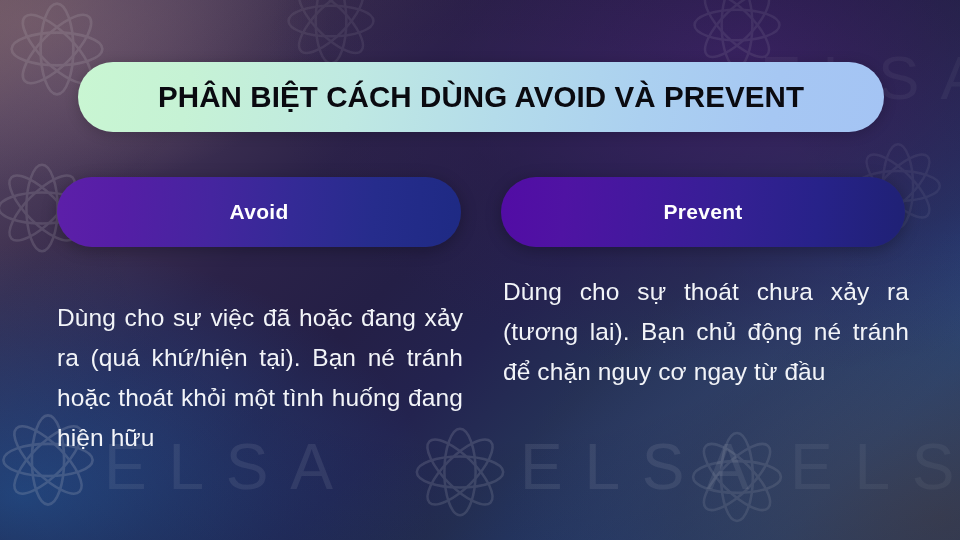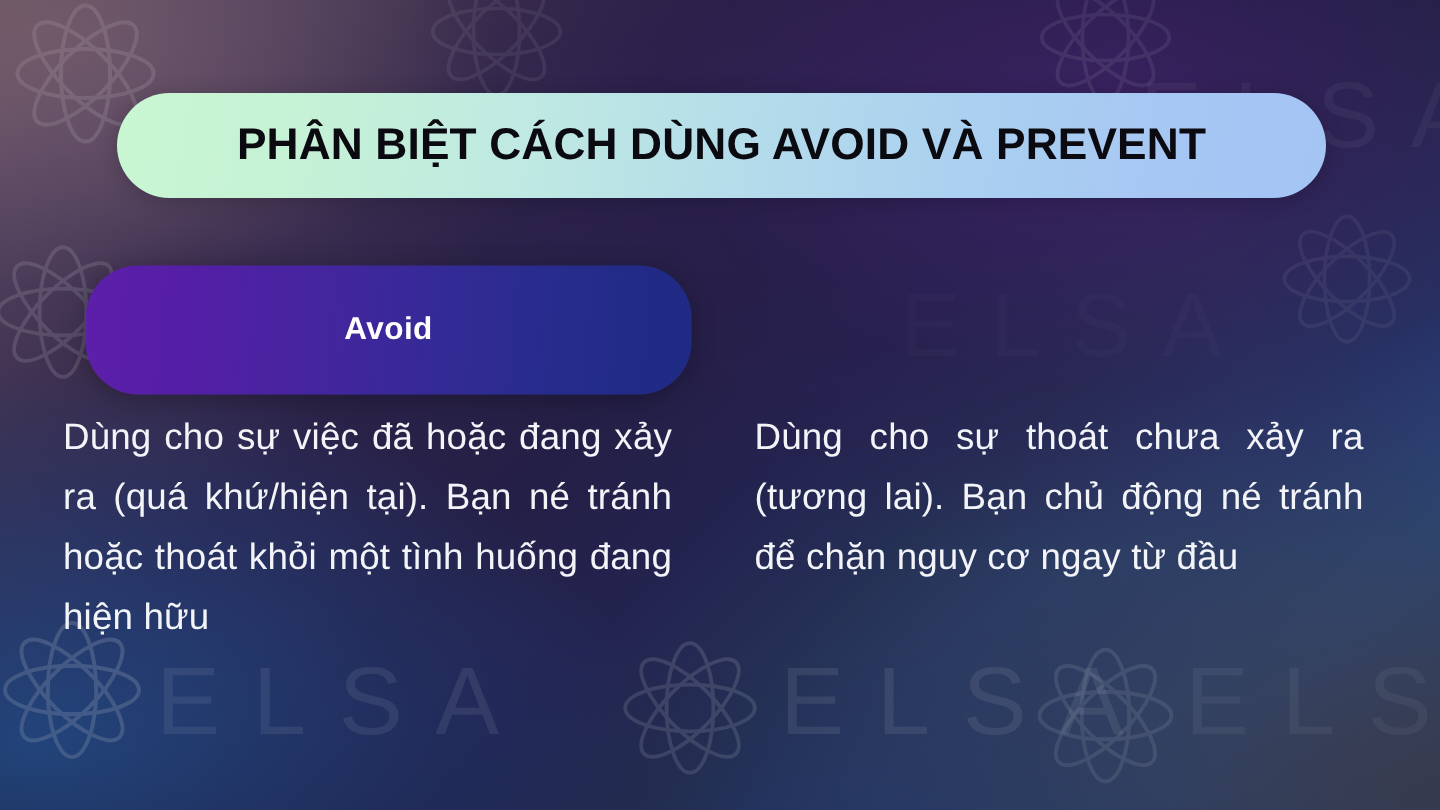--- a/index.html
+++ b/index.html
@@ -90,21 +90,21 @@
     color: #0a0a10;
     letter-spacing: 0.1px;
     white-space: nowrap;
     text-align: center;
   }
 
   
   .col-pill {
     position: absolute;
     top: 177px;
-    height: 86px;
+    height: 70px;
     border-radius: 35px;
     display: flex;
     align-items: center;
     justify-content: center;
     box-shadow: 0 3px 16px rgba(0,0,0,0.28);
   }
   .col-pill.left {
     left: 57px;
     width: 404px;
     background: linear-gradient(95deg, #5d1fa9 0%, #551ea6 16%, #45259f 38%, #342a96 58%, #262c8c 78%, #1e2a84 100%);
@@ -125,21 +125,21 @@
   .para {
     position: absolute;
     top: 272px;
     font-size: 24.5px;
     line-height: 40px;
     color: #f2f4f8;
     text-align: justify;
     font-weight: 400;
     letter-spacing: 0.1px;
   }
-  .para.left  { left: 42px;  width: 406px; }
+  .para.left  { left: 57px;  width: 406px; margin-top: 26px; }
   .para.right { left: 503px; width: 406px; }
 </style>
 </head>
 <body>
 
 <div id="canvas">
 
   <div class="bg-base"></div>
   <div class="bg-tint-tr"></div>
 
@@ -230,18 +230,21 @@
   <div class="bg-vignette"></div>
 
   <div class="title-pill">
     <div class="title-text">PHÂN BIỆT CÁCH DÙNG AVOID VÀ PREVENT</div>
   </div>
 
   <div class="col-pill left">
     <span class="col-pill-label">Avoid</span>
   </div>
 
+  <div class="col-pill right">
+    <span class="col-pill-label">Prevent</span>
+  </div>
 
   <div class="para left">Dùng cho sự việc đã hoặc đang xảy ra (quá khứ/hiện tại). Bạn né tránh hoặc thoát khỏi một tình huống đang hiện hữu</div>
 
   <div class="para right">Dùng cho sự thoát chưa xảy ra (tương lai). Bạn chủ động né tránh để chặn nguy cơ ngay từ đầu</div>
 
 </div>
 
 </body></html>

